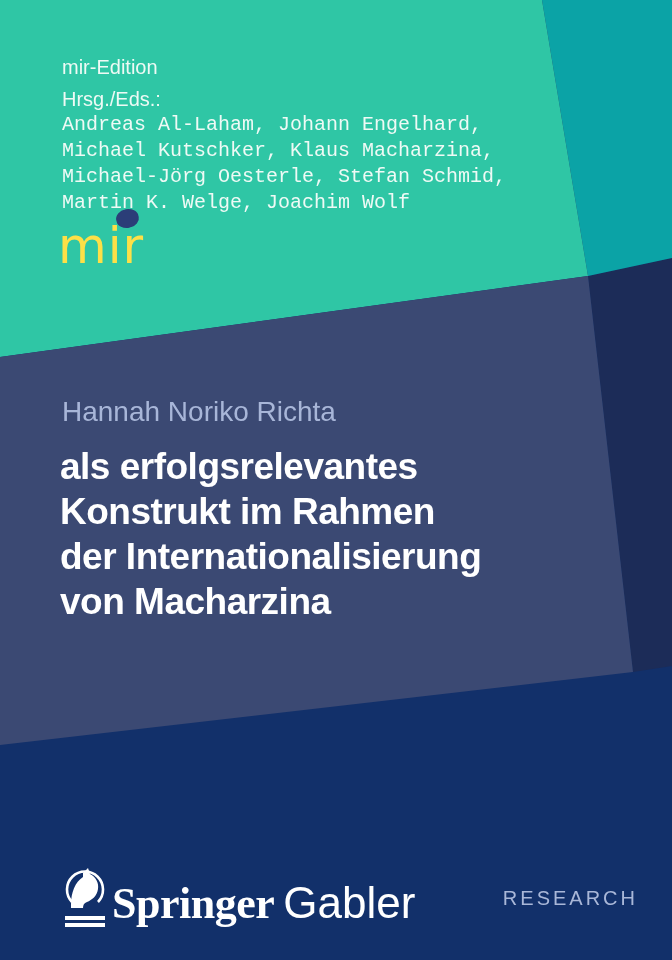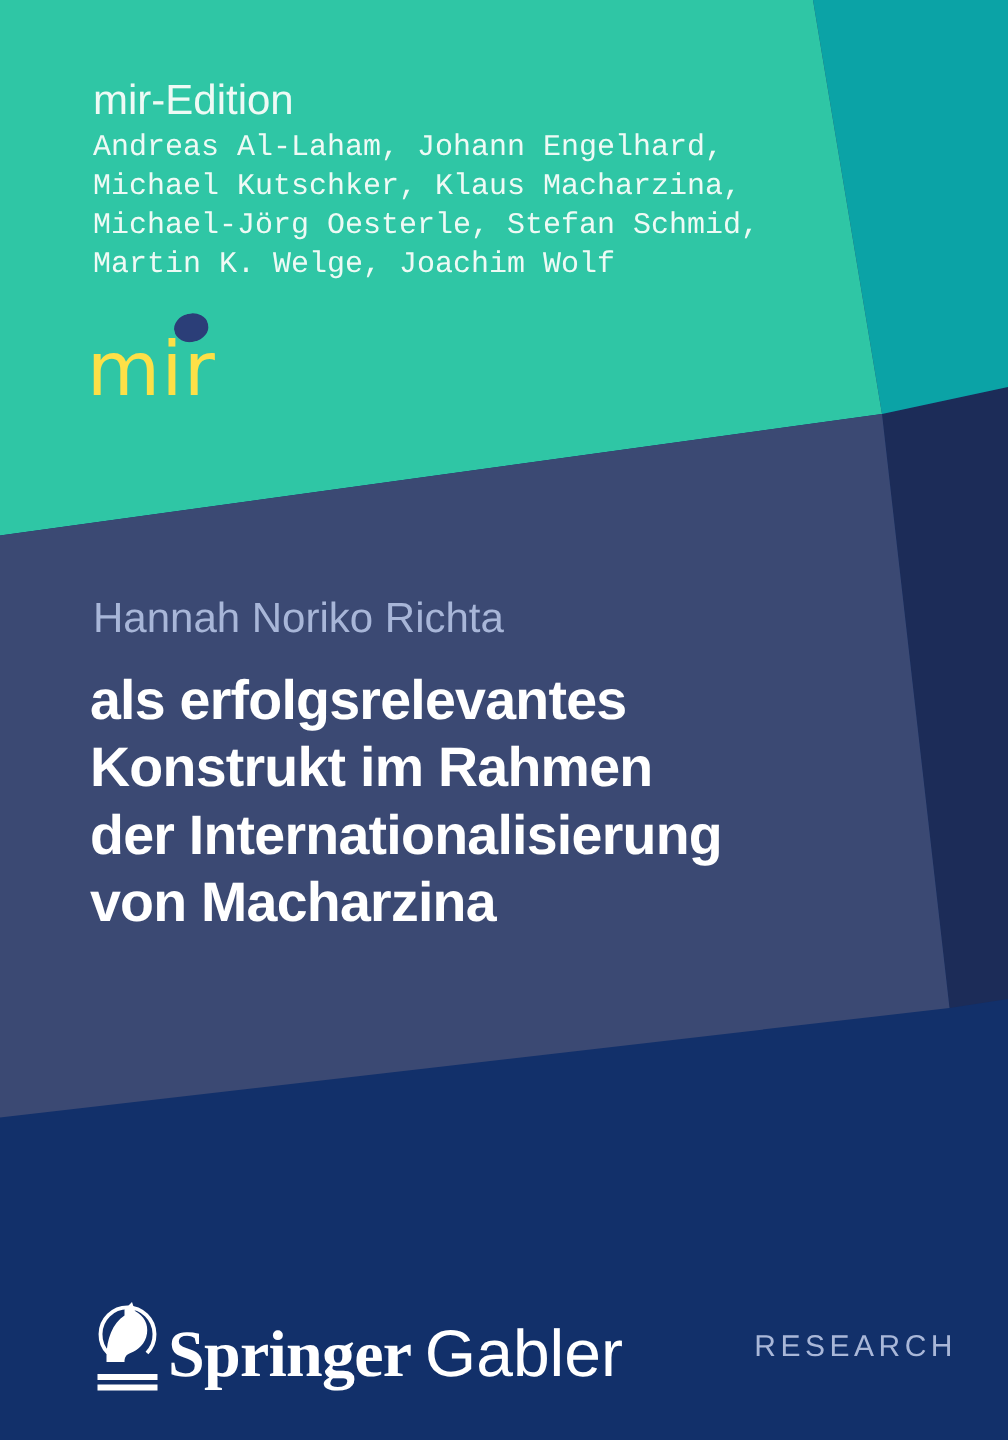--- a/index.html
+++ b/index.html
@@ -14,21 +14,21 @@
     position: absolute;
     left: 0; top: 0;
     width: 672px; height: 960px;
     display: block;
   }
   .abs { position: absolute; }
 
   
   .series-block { left: 62px; top: 54px; color: #eefaf5; }
   .series-edition {
-    font-size: 28px; line-height: 26px; margin-bottom: 6px;
+    font-size: 20px; line-height: 26px; margin-bottom: 6px;
   }
   .series-label { font-size: 20px; line-height: 26px; }
   .series-editor { font-size: 20px; line-height: 26px; font-family: Liberation Mono, monospace; }
 
   
   .mir-logo {
     left: 58px; top: 214px;
     color: #fde047;
     font-family: "DejaVu Sans", sans-serif;
     font-weight: normal;
@@ -92,20 +92,21 @@
   <svg class="bg-svg" viewBox="0 0 672 960" preserveAspectRatio="none">
     <rect x="0" y="0" width="672" height="960" fill="#12306a"></rect>
     <polygon points="588,276 672,258 672,666 633,672" fill="#1c2c58"></polygon>
     <polygon points="542,0 672,0 672,258 588,276" fill="#0ba3a6"></polygon>
     <polygon points="0,0 542,0 588,276 0,357" fill="#2fc6a5"></polygon>
     <polygon points="0,357 588,276 633,672 0,745" fill="#3b4973"></polygon>
   </svg>
 
   <div class="abs series-block">
     <div class="series-edition">mir-Edition</div>
+    <div class="series-label">Hrsg./Eds.:</div>
     <div class="series-editor">Andreas Al-Laham, Johann Engelhard,</div>
     <div class="series-editor">Michael Kutschker, Klaus Macharzina,</div>
     <div class="series-editor">Michael-Jörg Oesterle, Stefan Schmid,</div>
     <div class="series-editor">Martin K. Welge, Joachim Wolf</div>
   </div>
 
   <div class="abs mir-logo">mir</div>
   <svg class="abs mir-dot" viewBox="0 0 23 19">
     <ellipse cx="11.5" cy="9.5" rx="11.5" ry="9.5" fill="#2b3e78"></ellipse>
   </svg>

